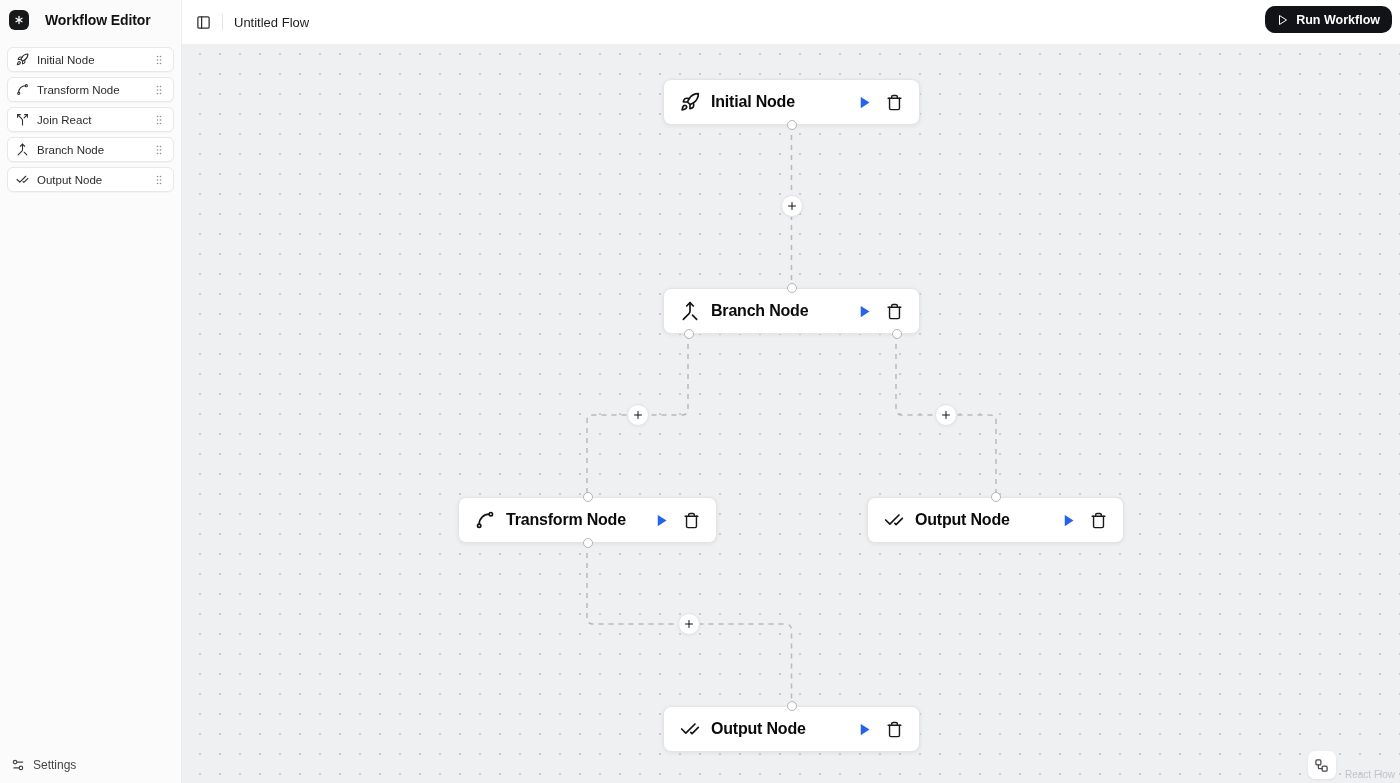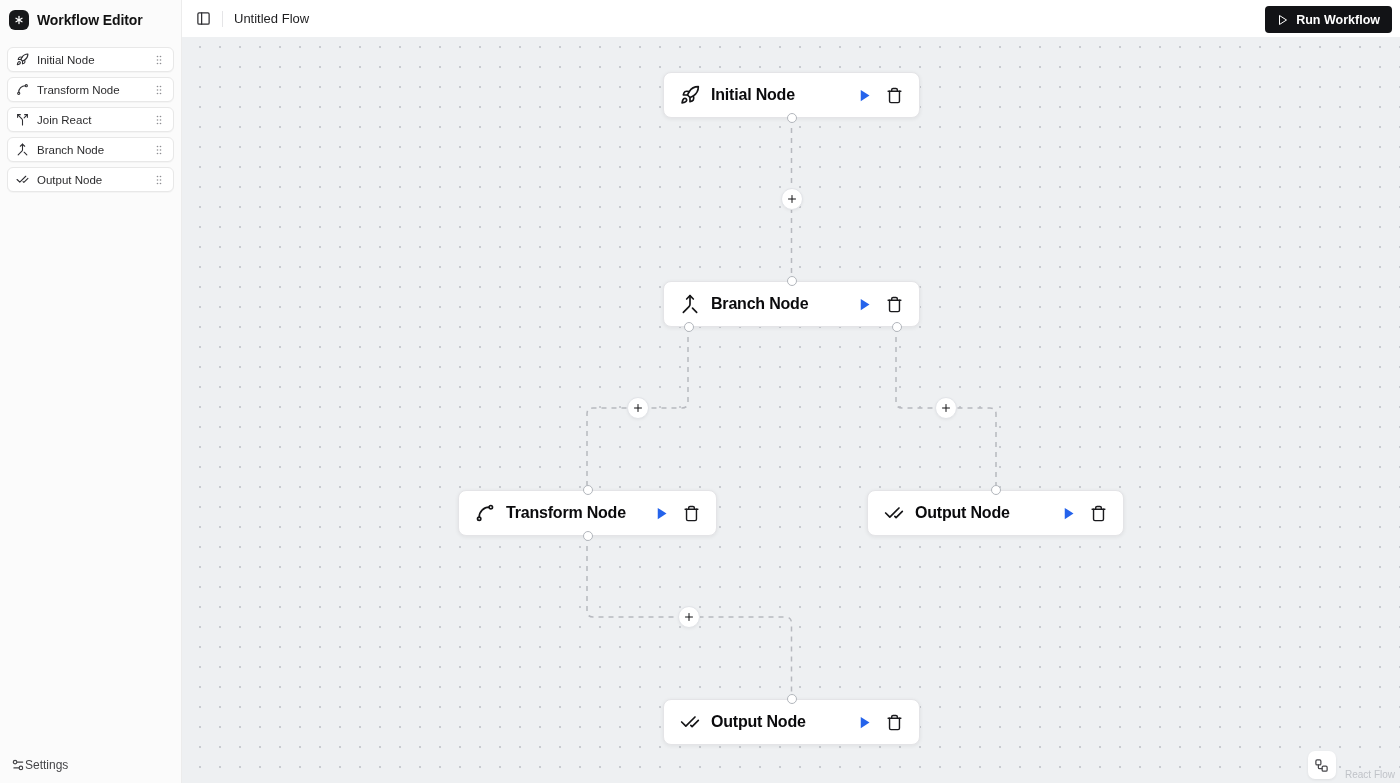--- a/index.html
+++ b/index.html
@@ -1,38 +1,38 @@
 <!DOCTYPE html>
 <html><head>
 <meta charset="utf-8">
 <style>
   * { margin:0; padding:0; box-sizing:border-box; }
   html,body { width:1400px; height:783px; font-family:"Liberation Sans", sans-serif; background:#fff; overflow:hidden; }
   body { display:flex; }
 
   
   .sidebar { width:182px; flex:0 0 182px; background:#fbfbfb; border-right:1px solid #ececec; display:flex; flex-direction:column; }
-  .sidebar-header { height:40px; display:flex; align-items:center; gap:8px; padding:0 9px; }
+  .sidebar-header { height:40px; display:flex; align-items:center; gap:16px; padding:0 9px; }
   .logo-badge { width:20px; height:20px; border-radius:6px; background:#17181a; display:flex; align-items:center; justify-content:center; color:#fff; flex:0 0 20px; }
   .app-title { font-size:14px; font-weight:700; color:#121212; letter-spacing:-0.1px; }
   .palette { padding:7px 7px; display:flex; flex-direction:column; gap:5px; }
   .palette-item { height:25px; background:#fff; border:1px solid #e8e8e8; border-radius:6px; display:flex; align-items:center; gap:8px; padding:0 8px; box-shadow:0 1px 1px rgba(0,0,0,0.03); cursor:grab; }
   .palette-item .p-icon { color:#2f2f33; display:flex; }
   .palette-item .p-label { font-size:11.5px; color:#2c2c2e; }
   .palette-item .grip { margin-left:auto; color:#8e8e92; display:flex; }
-  .sidebar-footer { margin-top:auto; padding:10px 11px 11px; display:flex; align-items:center; color:#454548; }
+  .sidebar-footer { margin-top:auto; padding:10px 11px 11px; display:flex; align-items:center; gap:8px; color:#454548; }
   .sidebar-footer .s-label { font-size:12px; color:#454548; }
 
   
   .main { flex:1; display:flex; flex-direction:column; min-width:0; }
-  .topbar { height:37px; background:#fff; display:flex; align-items:center; gap:11px; padding:0 8px 0 14px; position:relative; }
+  .topbar { height:44px; background:#fff; display:flex; align-items:center; gap:11px; padding:0 8px 0 14px; position:relative; }
   .panel-toggle { color:#2f2f33; display:flex; cursor:pointer; }
   .tb-divider { width:1px; height:16px; background:#e5e5e7; }
   .flow-name { font-size:13px; color:#1e1e20; }
-  .run-btn { position:absolute; right:8px; top:6px; height:27px; background:#121316; color:#fff; border:none; border-radius:4px; display:flex; align-items:center; gap:7px; padding:0 12px; font-size:12.5px; font-weight:600; font-family:inherit; cursor:pointer; }
+  .run-btn { position:absolute; right:8px; top:6px; height:27px; background:#121316; color:#fff; border:none; border-radius:10px; display:flex; align-items:center; gap:7px; padding:0 12px; font-size:12.5px; font-weight:600; font-family:inherit; cursor:pointer; }
 
   
   .canvas { flex:1; position:relative; overflow:hidden; background:#eef0f2;
             background-image:radial-gradient(circle, #c8cbd0 1.1px, transparent 1.45px);
             background-size:20px 20px; background-position:8px 0; }
   .edges { position:absolute; inset:0; width:100%; height:100%; pointer-events:none; }
 
   .flow-node { position:absolute; width:257px; height:46px; background:#fff; border:1px solid #e4e4e7; border-radius:8px; box-shadow:0 1px 4px rgba(25,25,30,0.07); display:flex; align-items:center; padding:0 16px; cursor:grab; }
   .node-icon { color:#141416; display:flex; flex:0 0 auto; }
   .node-title { font-size:16px; font-weight:700; color:#0b0b0d; margin-left:11px; letter-spacing:-0.2px; white-space:nowrap; }

